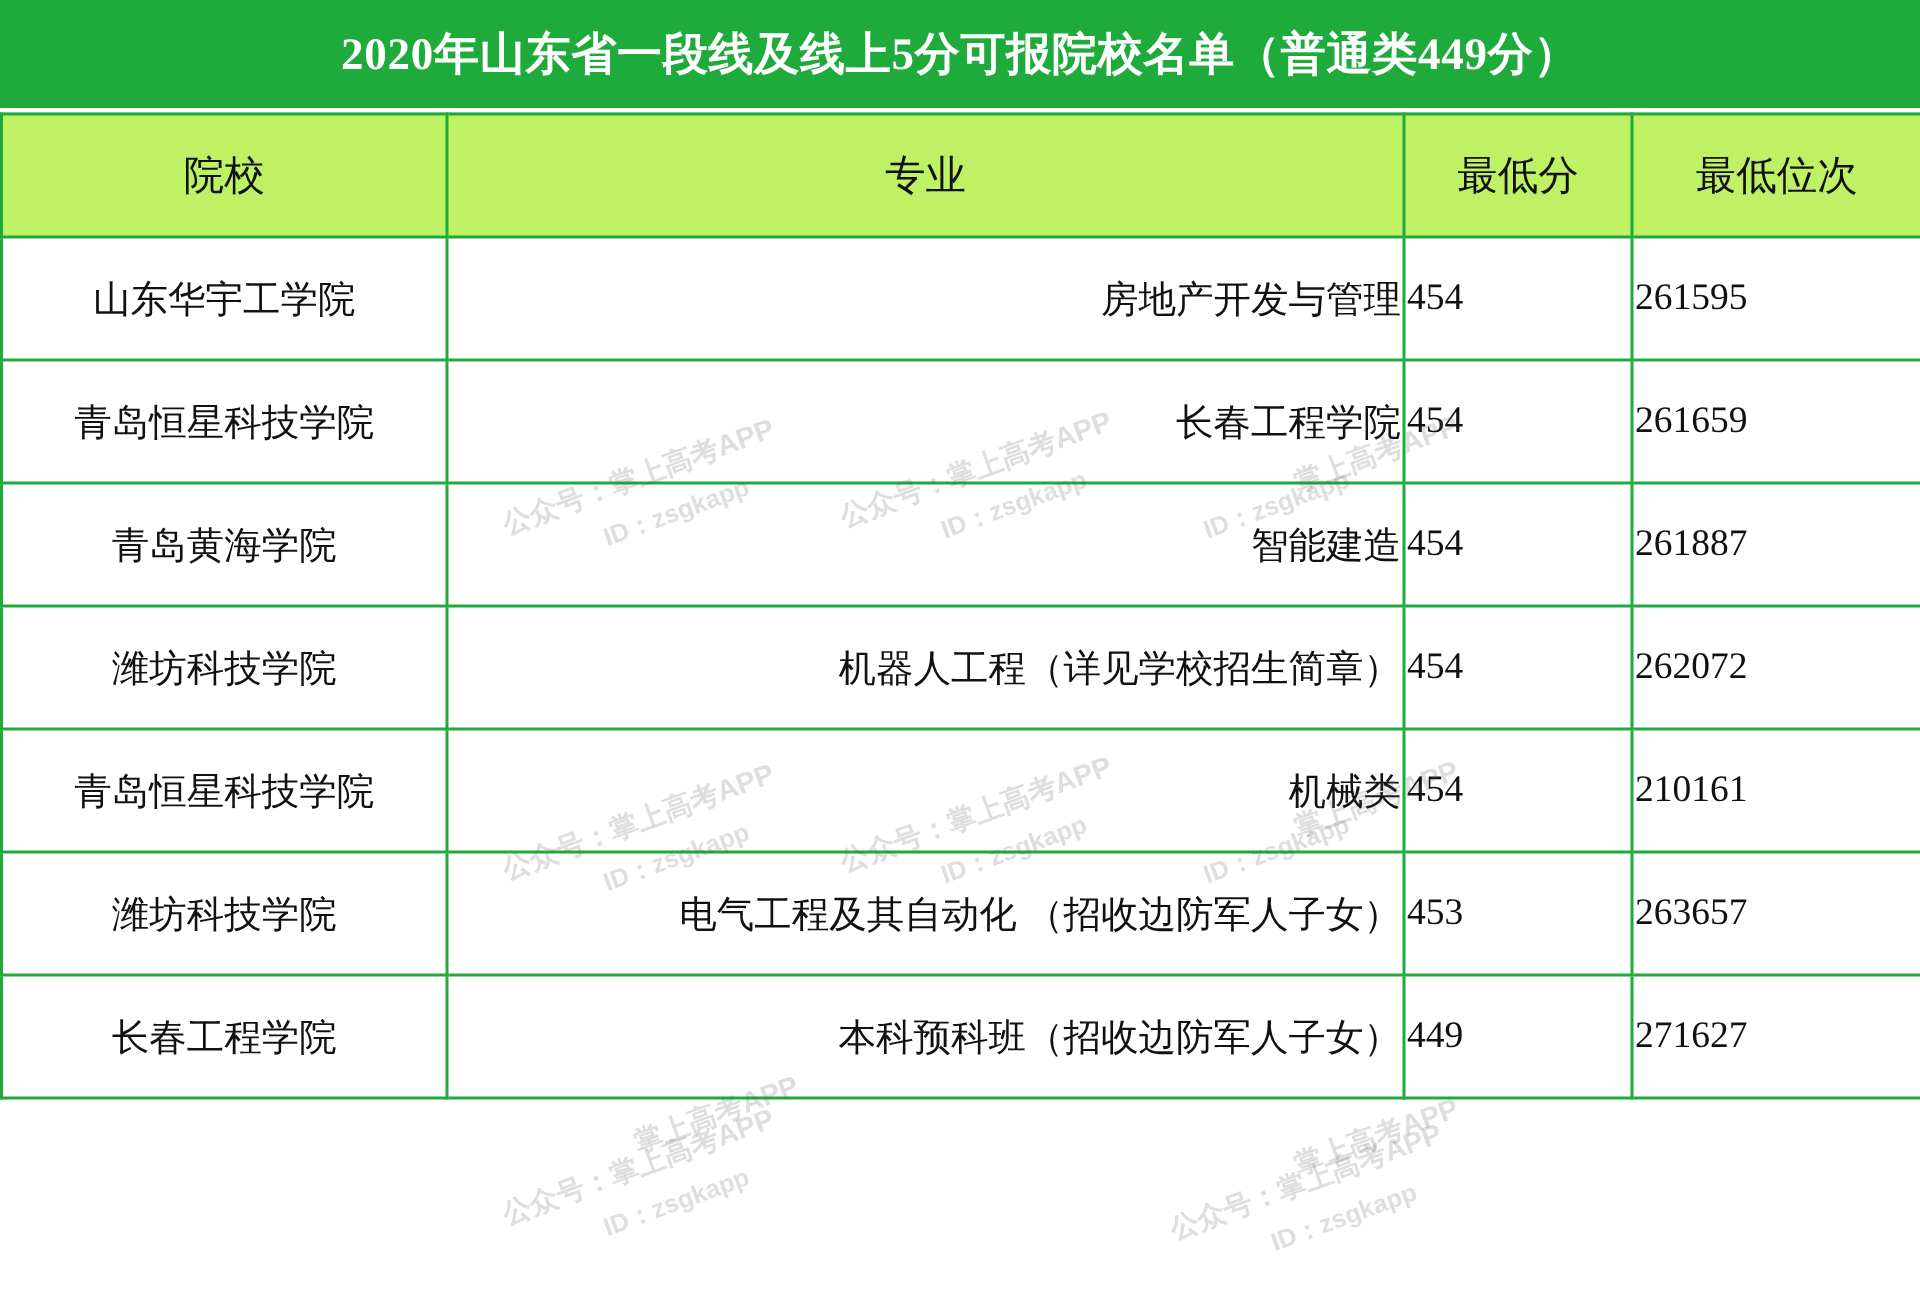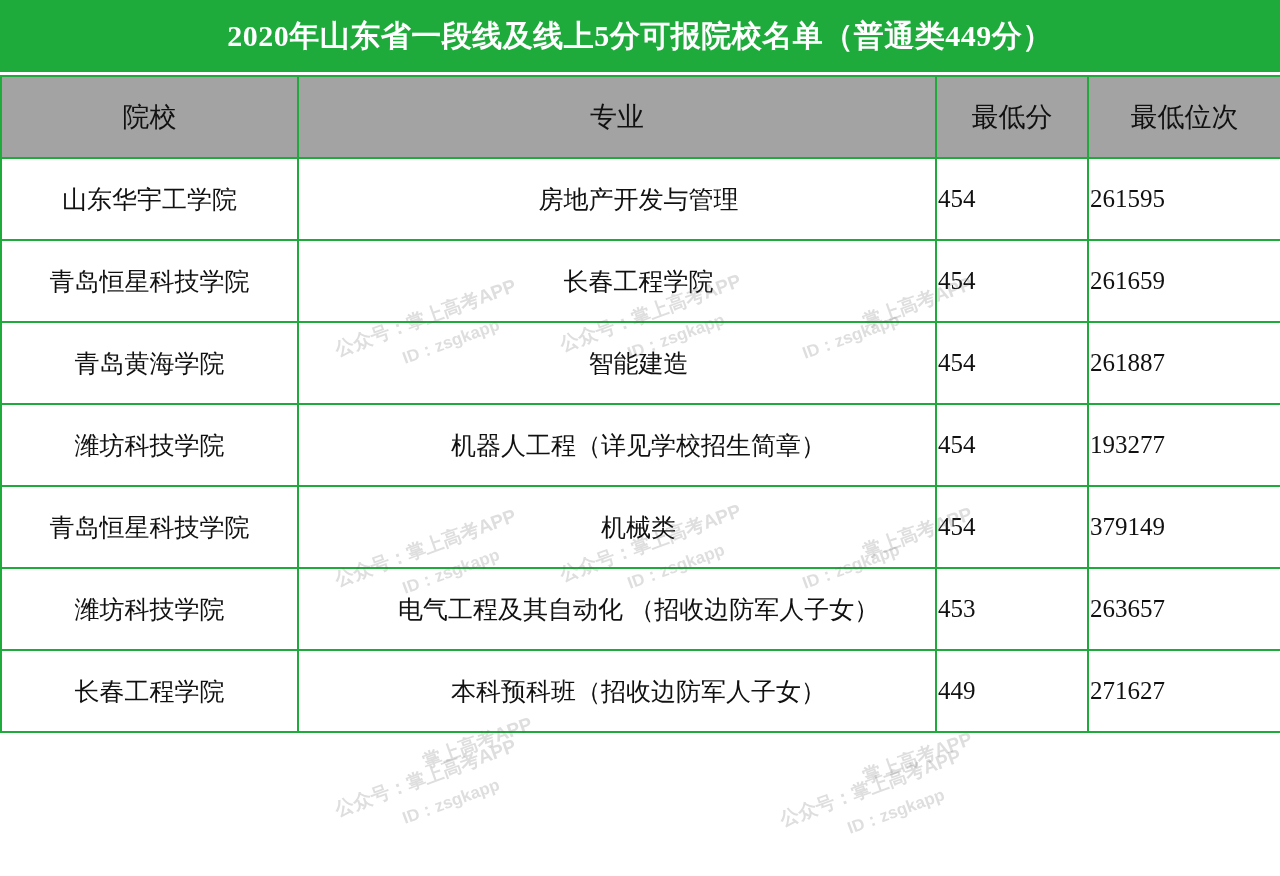--- a/index.html
+++ b/index.html
@@ -49,35 +49,35 @@
   table.data col.c3 { width: 193px; }
 
   table.data th, table.data td {
     border: 2px solid #1faa3c;
     font-size: 25px;
     color: #111111;
     background: #ffffff;
     vertical-align: middle;
   }
   table.data thead th {
-    background: #a3a3a3;
+    background: #bef264;
     height: 78px;
     font-weight: normal;
     text-align: center;
     font-size: 27px;
   }
   table.data tbody td {
     height: 78px;
   }
   td.school {
     text-align: center;
     padding: 0 8px;
   }
   td.major {
-    text-align: center;
+    text-align: right;
     padding-left: 44px;
   }
   td.score, td.rank {
     text-align: left;
   }
   
   .wm-layer {
     position: absolute;
     left: 0; top: 75px;
     width: 1280px;
@@ -136,27 +136,27 @@
         <tr>
           <td class="school">青岛黄海学院</td>
           <td class="major">智能建造</td>
           <td class="score">454</td>
           <td class="rank">261887</td>
         </tr>
         <tr>
           <td class="school">潍坊科技学院</td>
           <td class="major">机器人工程（详见学校招生简章）</td>
           <td class="score">454</td>
-          <td class="rank">193277</td>
+          <td class="rank">262072</td>
         </tr>
         <tr>
           <td class="school">青岛恒星科技学院</td>
           <td class="major">机械类</td>
           <td class="score">454</td>
-          <td class="rank">379149</td>
+          <td class="rank">210161</td>
         </tr>
         <tr>
           <td class="school">潍坊科技学院</td>
           <td class="major">电气工程及其自动化 （招收边防军人子女）</td>
           <td class="score">453</td>
           <td class="rank">263657</td>
         </tr>
         <tr>
           <td class="school">长春工程学院</td>
           <td class="major">本科预科班（招收边防军人子女）</td>

